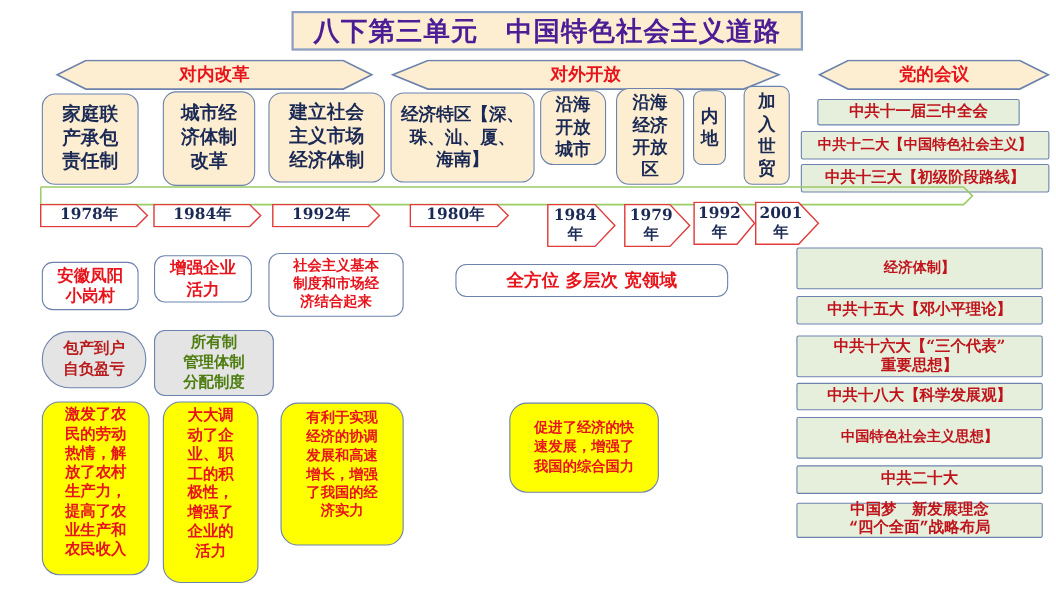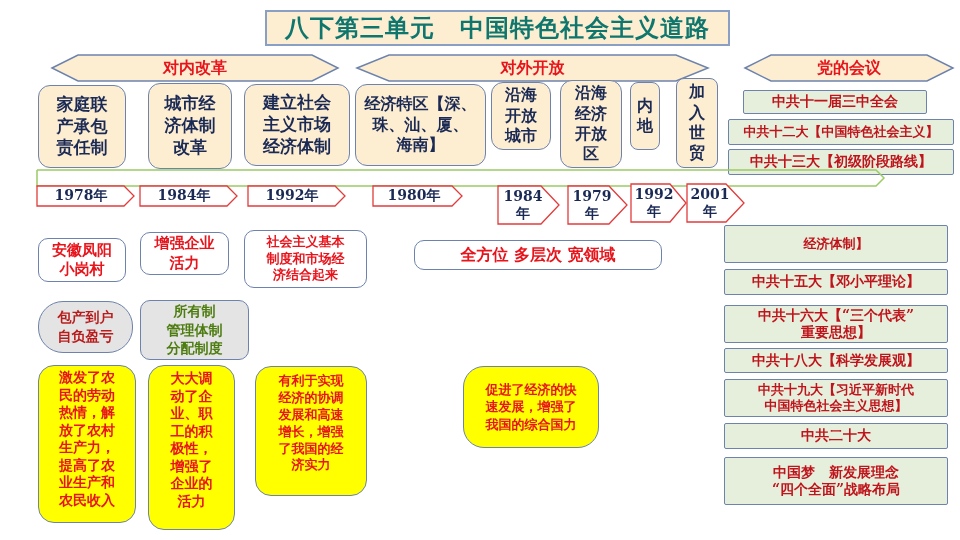--- a/index.html
+++ b/index.html
@@ -1,20 +1,20 @@
 <!DOCTYPE html>
 <html><head>
 <meta charset="utf-8">
 <style>
   html, body { margin:0; padding:0; }
   body { width:960px; height:540px; position:relative; background:#ffffff; overflow:hidden;
          font-family: "DejaVu Serif", "Liberation Serif", serif; }
   .abs { position:absolute; box-sizing:border-box; }
   .title-box { left:265px; top:10px; width:465px; height:36px; background:#fdeed2; border:2px solid #8a9fc4;
-               color:#0f766e; font-weight:bold; font-size:24px; display:flex; align-items:center; justify-content:center; letter-spacing:1px; }
+               color:#4c1d95; font-weight:bold; font-size:24px; display:flex; align-items:center; justify-content:center; letter-spacing:1px; }
   .hex { position:absolute; }
   .hex svg { position:absolute; left:0; top:0; }
   .hex .lbl { position:absolute; left:0; top:0; width:100%; height:100%; display:flex; align-items:center; justify-content:center;
               color:#e8141c; font-weight:bold; font-size:16px; }
   .tan { background:#fdeed2; border:1.5px solid #6d83ad; border-radius:12px; color:#1b2a55; font-weight:bold;
          display:flex; align-items:center; justify-content:center; text-align:center; line-height:1.28; }
   .f17 { font-size:17px; }
   .f16 { font-size:16px; }
   .arrow-year { position:absolute; }
   .arrow-year svg { position:absolute; left:0; top:0; }
@@ -262,21 +262,21 @@
 <div class="abs yellow-box" style="left:255px;top:366px;width:112px;height:130px;font-size:13px;line-height:1.3;padding-top:6px;">
   <div>
       <span class="line">有利于实现</span>
       <span class="line">经济的协调</span>
       <span class="line">发展和高速</span>
       <span class="line">增长，增强</span>
       <span class="line">了我国的经</span>
       <span class="line">济实力</span>
     </div>
 </div>
-<div class="abs yellow-box" style="left:463px;top:366px;width:136px;height:82px;font-size:13px;line-height:1.35;align-items:center;padding-top:0;border-radius:21px;">
+<div class="abs yellow-box" style="left:463px;top:366px;width:136px;height:82px;font-size:13px;line-height:1.35;align-items:center;padding-top:0;">
   <div>
       <span class="line">促进了经济的快</span>
       <span class="line">速发展，增强了</span>
       <span class="line">我国的综合国力</span>
     </div>
 </div>
 
 <div class="abs green-box" style="left:724px;top:225px;width:224px;height:38px;">
   <div>
       <span class="line">经济体制】</span>
@@ -289,25 +289,24 @@
   <div>
       <span class="line">中共十六大【“三个代表”</span>
       <span class="line">重要思想】</span>
     </div>
 </div>
 <div class="abs green-box" style="left:724px;top:348px;width:224px;height:25px;font-size:14px;">
   <span>中共十八大【科学发展观】</span>
 </div>
 <div class="abs green-box" style="left:724px;top:379px;width:224px;height:38px;">
   <div>
-      <span class="line">中共十九大【习近平新时代</span>
       <span class="line">中国特色社会主义思想】</span>
     </div>
 </div>
 <div class="abs green-box" style="left:724px;top:423px;width:224px;height:26px;font-size:14px;">
   <span>中共二十大</span>
 </div>
-<div class="abs green-box" style="left:724px;top:457px;width:224px;height:48px;font-size:14px;">
+<div class="abs green-box" style="left:724px;top:457px;width:224px;height:32px;font-size:14px;font-family:Liberation Mono, monospace;">
   <div>
       <span class="line">中国梦　新发展理念</span>
       <span class="line">“四个全面”战略布局</span>
     </div>
 </div>
 
 </body></html>

